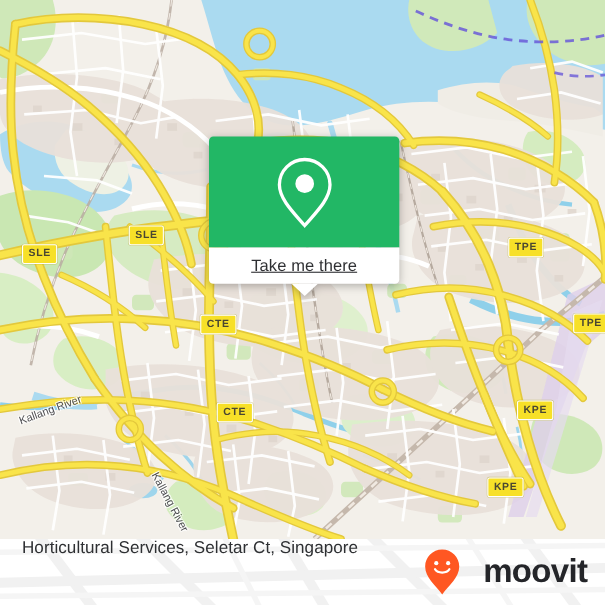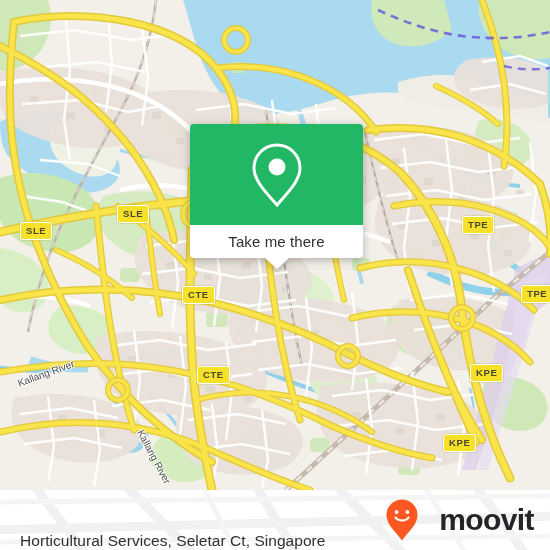--- a/index.html
+++ b/index.html
@@ -79,20 +79,21 @@
     border-radius: 0 0 4px 4px;
     display: flex;
     align-items: center;
     justify-content: center;
   }
   #popup-foot span {
     font-size: 15px;
     color: #2f3033;
     font-family: "Liberation Sans", sans-serif;
     letter-spacing: .1px;
+    text-decoration: underline;
   }
   #popup-tail {
     position: absolute;
     left: 50%;
     margin-left: -12px;
     top: 134px;
     width: 0; height: 0;
     border-left: 12px solid transparent;
     border-right: 12px solid transparent;
     border-top: 11px solid #ffffff;
@@ -123,21 +124,21 @@
     overflow: hidden;
   }
   #footer-bg {
     position: absolute; left: 0; top: 0;
     width: 550px; height: 60px;
     opacity: 1;
   }
   #footer-title {
     position: absolute;
     left: 20px; top: 0; height: 60px;
-    display: flex; align-items: flex-end;
+    display: flex; align-items: flex-start;
     font-size: 15.5px;
     color: #2e3033;
     font-family: "Liberation Sans", sans-serif;
     letter-spacing: .05px;
   }
   #brand {
     position: absolute;
     right: 16px; top: 0; height: 60px;
     display: flex; align-items: center; gap: 20px;
   }

